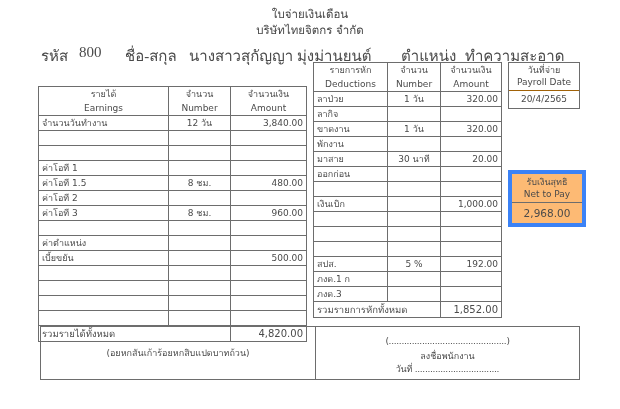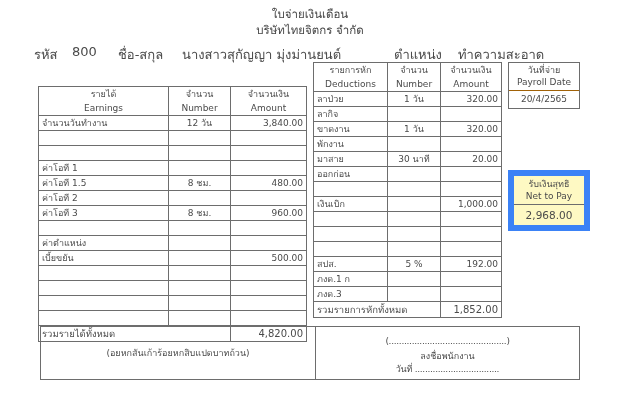--- a/index.html
+++ b/index.html
@@ -38,26 +38,27 @@
   }
   .title-line2 {
     font-size: 11.5px;
     line-height: 16px;
     color: #444;
   }
 
   
   .info-row {
     position: absolute;
-    left: 34px;
+    left: 41px;
     top: 44px;
     width: 548px;
     height: 16px;
-    font-size: 13px;
+    font-size: 15px;
     color: #4a4a4a;
+    font-family: Liberation Serif, serif;
   }
   .info-row span { position: absolute; white-space: nowrap; top: 0; }
   .inf-code-label { left: 0px; }
   .inf-code-value { left: 38px; }
   .inf-name-label { left: 84px; }
   .inf-name-value { left: 148px; }
   .inf-pos-label  { left: 360px; }
   .inf-pos-value  { left: 424px; }
 
   
@@ -122,24 +123,24 @@
     padding: 2px 0 2px 0;
     line-height: 13px;
   }
 
   
   .net-box {
     position: absolute;
     left: 508px;
     top: 170px;
     width: 70px;
-    border: 6px solid #3b82f6;
+    border: 4px solid #3b82f6;
     font-size: 9px;
     text-align: center;
-    background: #fef9c3;
+    background: #fdba74;
   }
   .net-head {
     padding: 2px 0 2px 0;
     border-bottom: 1px solid #6d6d6d;
     line-height: 12px;
   }
   .net-value {
     padding: 3px 0 3px 0;
     font-size: 10.5px;
     line-height: 14px;

